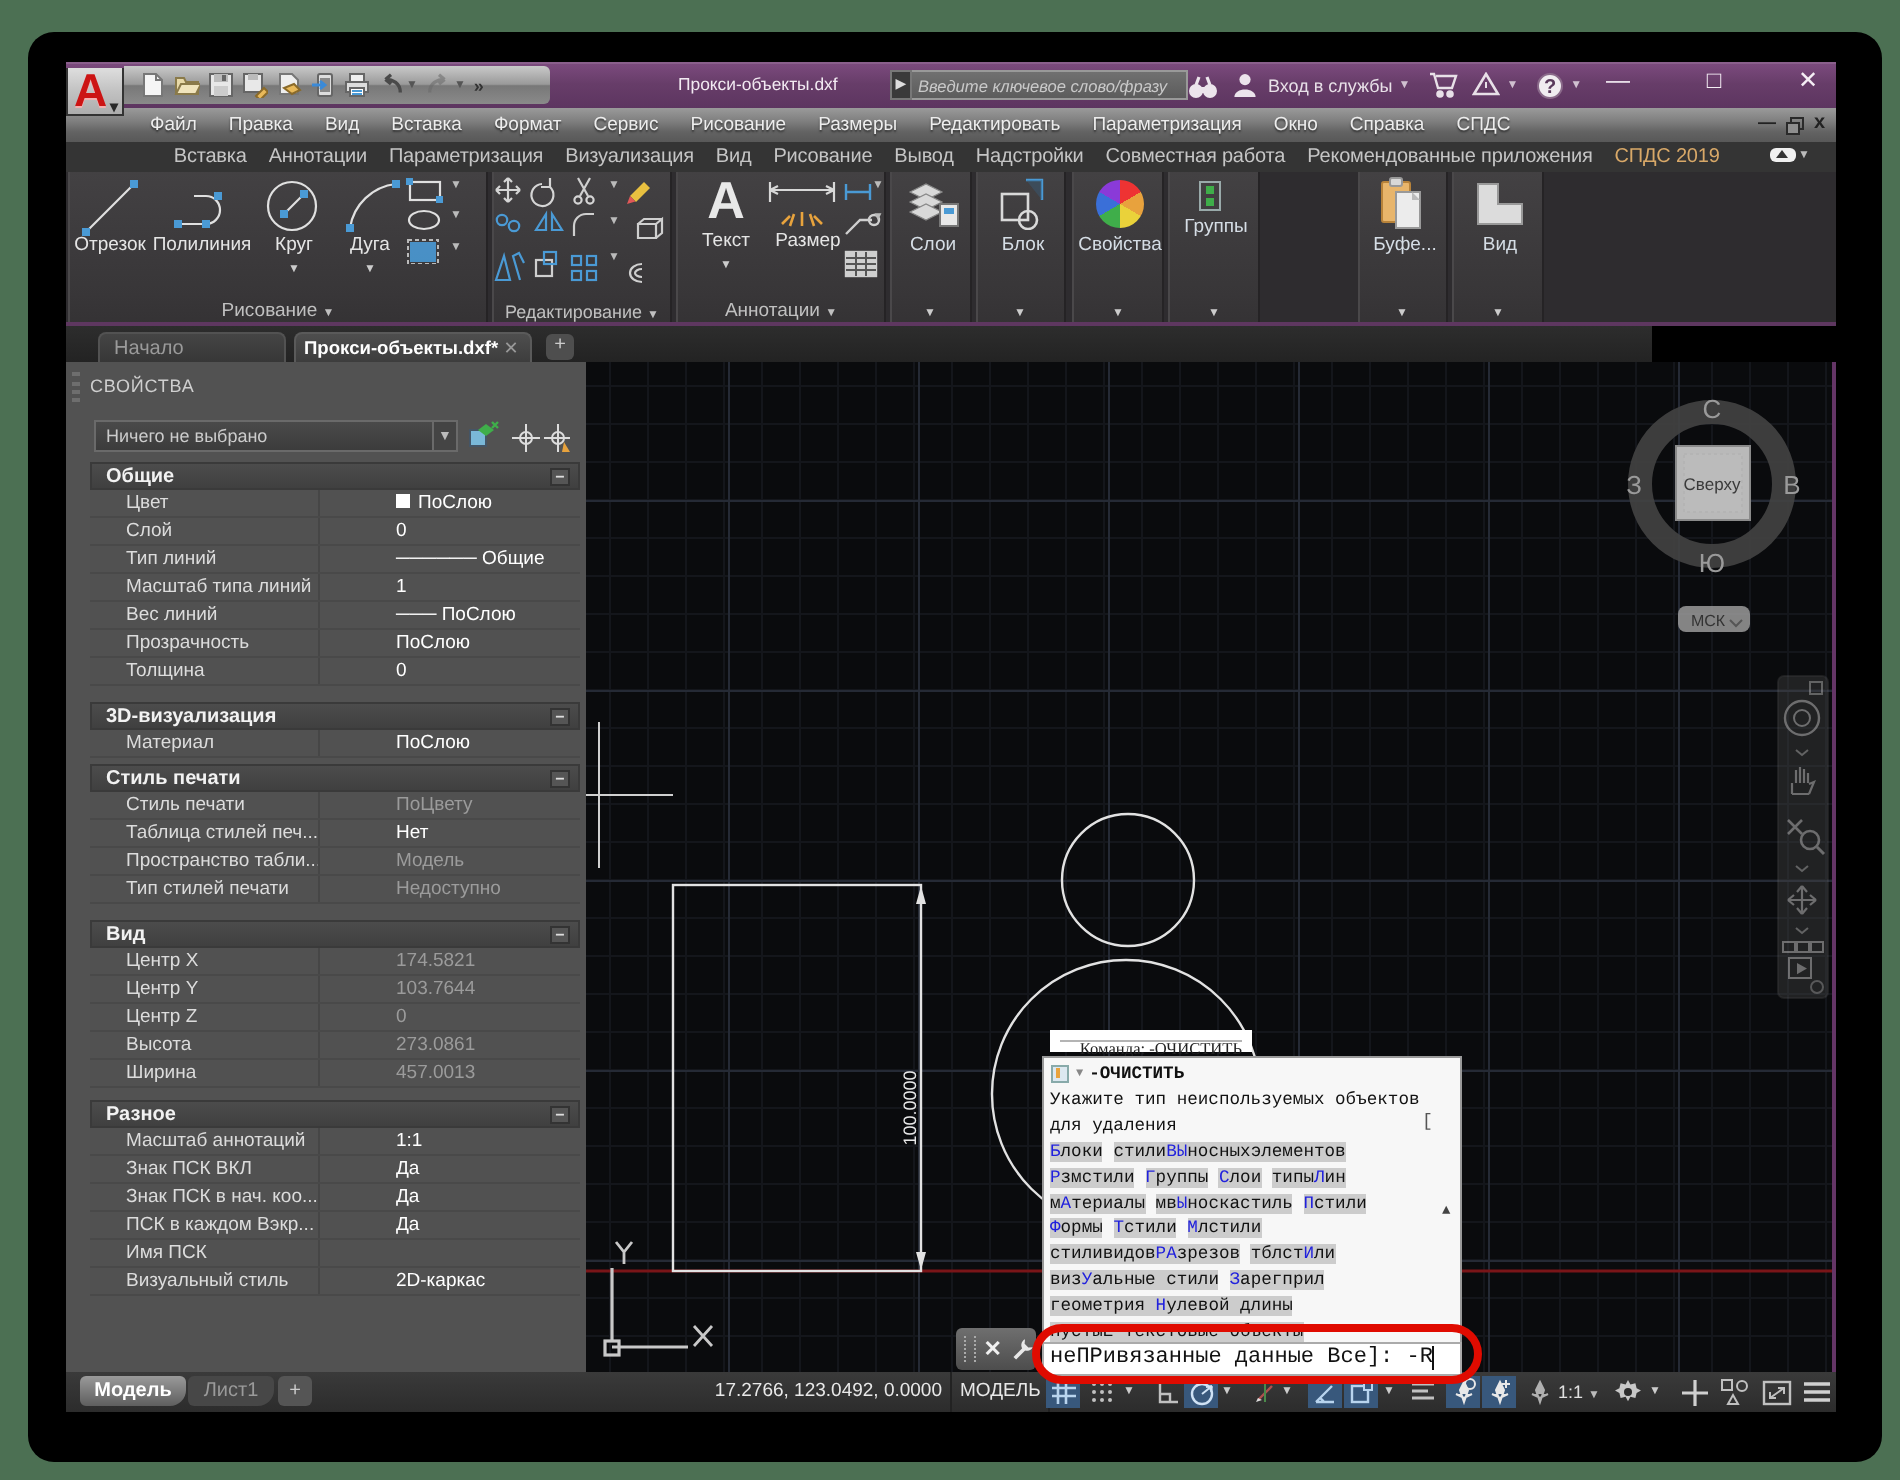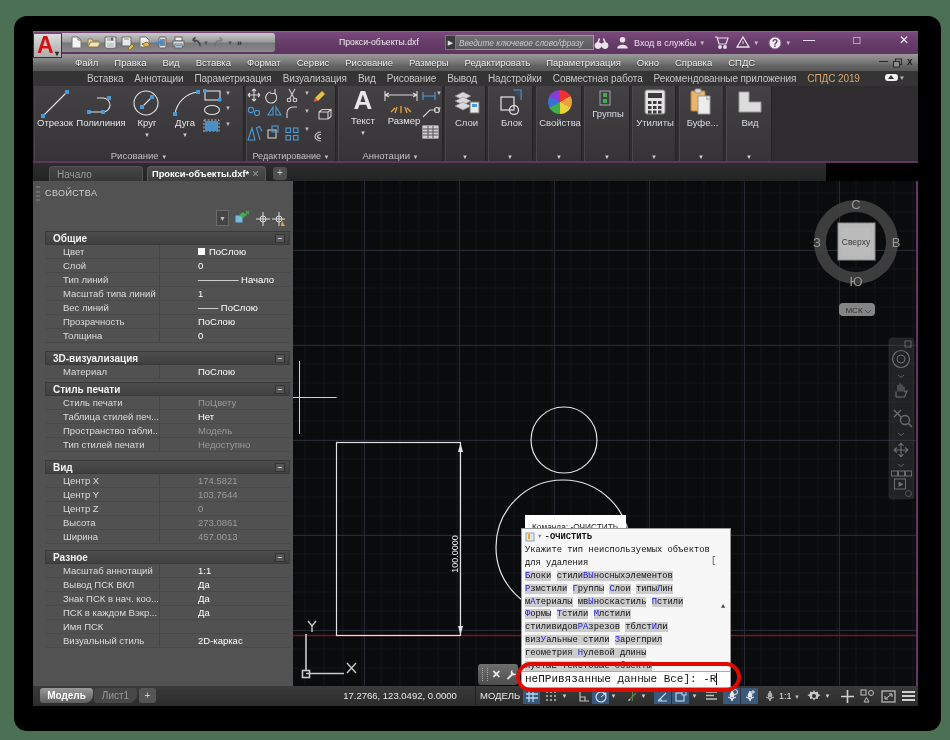--- a/index.html
+++ b/index.html
@@ -45,31 +45,31 @@
 .phdr .min{position:absolute;right:4px;top:2px;width:10px;height:9px;background:#555;border:1px solid #333;color:#ddd;font-size:8px;line-height:7px;text-align:center;}
 .prow{height:14px;display:flex;font-size:9.5px;line-height:14px;border-bottom:1px solid #494949;background:#515151;}
 .prow .lbl{width:115px;padding-left:18px;color:#dcdcdc;border-right:1px solid #464646;white-space:nowrap;overflow:hidden;}
 .prow .val{flex:1;padding-left:6px;color:#fff;white-space:nowrap;overflow:hidden;margin-left:32px;}
 .prow .ro{color:#9b9b9b;}
 .gap{height:8px;}
 
 #canvas{left:293px;top:181px;width:625px;height:505px;background:#0a0b0d;overflow:hidden;border-right:2px solid #643566;}
 #canvas svg{position:absolute;left:0;top:0;}
 
-#cmdtip{left:525px;top:515px;width:101px;height:11px;background:#b4b4b4;border:7px solid #ffffff;font-family:Liberation Sans, sans-serif;font-size:8.3px;line-height:10px;color:#222;text-align:left;z-index:20;}
+#cmdtip{left:525px;top:515px;width:101px;height:11px;background:#b4b4b4;border:5px solid #ffffff;font-family:Liberation Serif, serif;font-size:8.3px;line-height:10px;color:#222;text-align:right;z-index:20;}
 #cmdwin{left:521px;top:528px;width:210px;height:160px;background:#f7f7f7;border:1px solid #999;z-index:20;font-family:"Liberation Mono",monospace;font-size:8.8px;color:#111;padding:2px 0 0 3px;line-height:12.9px;white-space:pre;}
 #cmdwin .kw{background:#ccc;}
 #cmdwin .b{color:#2121dd;}
 #cmdin{left:521px;top:671px;width:210px;height:17px;background:#fff;border:1px solid #aaa;z-index:21;font-family:"Liberation Mono",monospace;font-size:11px;line-height:15px;color:#111;padding-left:3px;white-space:pre;}
 #cmdbtns{left:478px;top:664px;width:40px;height:21px;background:linear-gradient(#6f6f6f,#4d4d4d);border-radius:3px;z-index:21;display:flex;align-items:center;color:#eee;}
 #redoval{left:516px;top:662px;width:225px;height:30px;border:4px solid #e00b00;border-radius:15px;z-index:30;}
 
 #statusbar{left:33px;top:686px;width:885px;height:20px;background:linear-gradient(#3a3a3a,#2c2c2c);}
 .ltab{position:absolute;top:2px;height:15px;border-radius:3px 3px 8px 3px;font-size:10px;line-height:15px;text-align:center;}
-#coords{position:absolute;left:296px;top:0;width:142px;height:36px;color:#e8e8e8;font-size:9.5px;line-height:20px;text-align:center;}
+#coords{position:absolute;left:296px;top:0;width:142px;height:36px;color:#e8e8e8;font-size:9.5px;line-height:20px;text-align:right;}
 #modelbtn{position:absolute;left:442px;top:0;height:20px;color:#e8e8e8;font-size:9.5px;line-height:20px;padding:0 4px;border-left:1px solid #222;border-right:1px solid #222;}
 .sico{position:absolute;top:2px;width:17px;height:16px;display:flex;align-items:center;justify-content:center;}
 .sico.blue{background:#38587c;}
 .sdrop{position:absolute;top:2px;width:9px;height:16px;color:#ccc;font-size:6px;line-height:16px;text-align:center;}
 </style></head>
 <body>
 <div id="page">
   <div id="shadow" class="abs"></div>
   <div id="titlebar" class="abs"></div>
   <div id="qat" class="abs">
@@ -342,39 +342,20 @@
     </div>
     <div class="rpanel" style="left:551px;width:46px;">
       <svg class="abs" style="left:14px;top:4px;" width="18" height="18" viewBox="0 0 18 18">
         <rect x="1" y="1" width="10" height="14" fill="none" stroke="#9aa" stroke-width="1"></rect>
         <rect x="4" y="3" width="4" height="4" fill="#3fae4a"></rect>
           <rect x="4" y="9" width="4" height="4" fill="#3fae4a"></rect>
       </svg>
       <div class="bigbtn" style="left:0;top:22px;width:46px;">Группы</div>
       <div class="abs" style="left:19px;bottom:3px;color:#ccc;font-size:6px;">▼</div>
     </div>
-    <div class="rpanel" style="left:599px;width:44px;">
-      <svg class="abs" style="left:11px;top:3px;" width="22" height="26" viewBox="0 0 22 26">
-        <rect x="1" y="1" width="20" height="24" rx="2" fill="#e3e3e3" stroke="#888"></rect>
-        <rect x="4" y="4" width="14" height="5" fill="#3a3a3a"></rect>
-        <g fill="#3a3a3a">
-            <rect x="4" y="12" width="3.5" height="3"></rect>
-            <rect x="9" y="12" width="3.5" height="3"></rect>
-            <rect x="14" y="12" width="3.5" height="3"></rect>
-            <rect x="4" y="17" width="3.5" height="3"></rect>
-            <rect x="9" y="17" width="3.5" height="3"></rect>
-            <rect x="14" y="17" width="3.5" height="3"></rect>
-            <rect x="4" y="21.5" width="3.5" height="3"></rect>
-            <rect x="9" y="21.5" width="3.5" height="3"></rect>
-            <rect x="14" y="21.5" width="3.5" height="3"></rect>
-          </g>
-      </svg>
-      <div class="bigbtn" style="left:0;top:31px;width:44px;">Утилиты</div>
-      <div class="abs" style="left:18px;bottom:3px;color:#ccc;font-size:6px;">▼</div>
-    </div>
     <div class="rpanel" style="left:646px;width:45px;">
       <svg class="abs" style="left:10px;top:2px;" width="26" height="28" viewBox="0 0 26 28">
         <rect x="1" y="3" width="14" height="20" rx="1" fill="#e8b56b" stroke="#b8833a"></rect>
         <rect x="5" y="1" width="6" height="4" rx="1" fill="#d8d8d8" stroke="#999"></rect>
         <path d="M8 8 h12 v18 h-12 z" fill="#ececec" stroke="#999"></path>
         <path d="M16 8 l4 4 h-4 z" fill="#bbb"></path>
       </svg>
       <div class="bigbtn" style="left:0;top:31px;width:45px;">Буфе...</div>
       <div class="abs" style="left:18px;bottom:3px;color:#ccc;font-size:6px;">▼</div>
     </div>
@@ -388,20 +369,21 @@
   </div>
   <div class="abs" style="left:33px;top:161px;width:885px;height:2px;background:#5e3760;z-index:4;"></div>
     <div id="doctabs" class="abs">
     <div class="dtab" style="left:16px;width:94px;background:linear-gradient(#454545,#373737);border:1px solid #525252;border-bottom:none;color:#9a9a9a;text-align:left;padding-left:7px;border-radius:4px 4px 0 0;">Начало</div>
     <div class="dtab" style="left:114px;width:119px;background:linear-gradient(#4e4e4e,#3d3d3d);border:1px solid #5a5a5a;border-bottom:none;color:#fff;font-weight:bold;font-size:9.3px;text-align:left;padding-left:4px;border-radius:4px 4px 0 0;white-space:nowrap;">Прокси-объекты.dxf* <span style="color:#999;font-weight:normal;font-size:9px;">✕</span></div>
     <div class="dtab" style="left:240px;width:14px;background:#4e4e4e;color:#ccc;border-radius:3px;top:4px;height:13px;line-height:12px;">+</div>
   </div>
   <div id="props" class="abs">
     <div style="position:absolute;left:3px;top:5px;width:4px;height:15px;border-left:2px dotted #6e6e6e;border-right:2px dotted #6e6e6e;"></div>
     <div id="ptitle">СВОЙСТВА</div>
+    <div id="pcombo">Ничего не выбрано</div>
     <div id="pcombobtn">▼</div>
     <svg class="abs" style="left:200px;top:29px;" width="52" height="17" viewBox="0 0 52 17">
       <g>
         <rect x="2" y="5" width="8" height="8" fill="#7ab8d8" stroke="#456"></rect>
         <path d="M6 5 l4 -3 4 3 -4 3 z" fill="#3fae4a"></path>
         <path d="M13 1 l3 3 M13 4 l3 -3" stroke="#3fae4a" stroke-width="1.2"></path>
         <circle cx="30" cy="9" r="3" fill="none" stroke="#ddd"></circle>
         <path d="M30 2 v14 M23 9 h14" stroke="#ddd"></path>
         <circle cx="46" cy="9" r="3" fill="none" stroke="#ddd"></circle>
         <path d="M46 2 v14 M39 9 h14" stroke="#ddd"></path>
@@ -413,21 +395,21 @@
       <div class="prow">
           <span class="lbl">Цвет</span>
           <span class="val"><span style="display:inline-block;width:7px;height:7px;background:#fff;margin-right:4px;"></span>ПоСлою</span>
         </div>
       <div class="prow">
           <span class="lbl">Слой</span>
           <span class="val">0</span>
         </div>
       <div class="prow">
           <span class="lbl">Тип линий</span>
-          <span class="val">────── Начало</span>
+          <span class="val">────── Общие</span>
         </div>
       <div class="prow">
           <span class="lbl">Масштаб типа линий</span>
           <span class="val">1</span>
         </div>
       <div class="prow">
           <span class="lbl">Вес линий</span>
           <span class="val">─── ПоСлою</span>
         </div>
       <div class="prow">
@@ -484,21 +466,21 @@
           <span class="lbl">Ширина</span>
           <span class="val ro">457.0013</span>
         </div>
       <div class="gap" style="height:6px;"></div>
       <div class="phdr">Разное<span class="min">−</span></div>
       <div class="prow">
           <span class="lbl">Масштаб аннотаций</span>
           <span class="val">1:1</span>
         </div>
       <div class="prow">
-          <span class="lbl">Вывод ПСК ВКЛ</span>
+          <span class="lbl">Знак ПСК ВКЛ</span>
           <span class="val">Да</span>
         </div>
       <div class="prow">
           <span class="lbl">Знак ПСК в нач. коо...</span>
           <span class="val">Да</span>
         </div>
       <div class="prow">
           <span class="lbl">ПСК в каждом Вэкр...</span>
           <span class="val">Да</span>
         </div>

